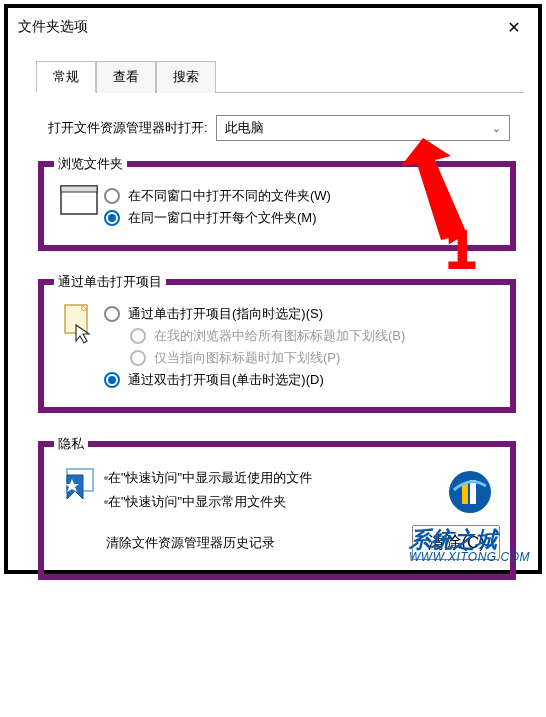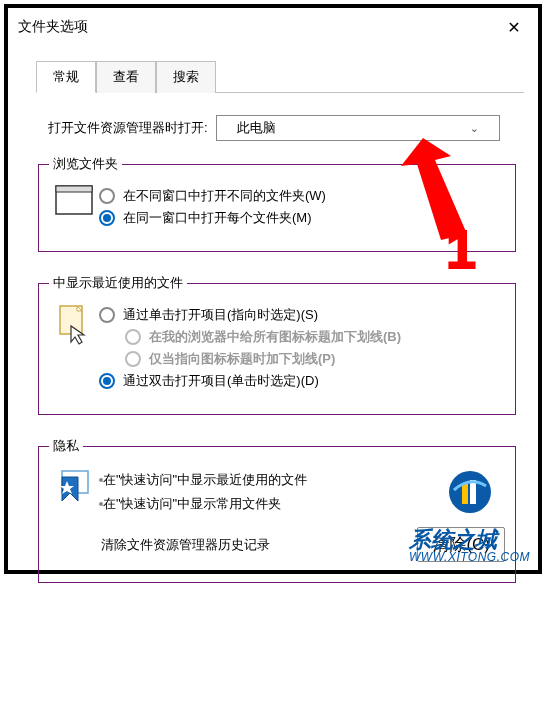--- a/index.html
+++ b/index.html
@@ -69,28 +69,28 @@
     margin: 10px 0 14px 12px;
   }
   .row1 label { margin-right: 8px; }
   .select {
     flex: 1;
     border: 1px solid #888;
     height: 26px;
     display: flex;
     align-items: center;
     justify-content: space-between;
-    padding: 0 20px;
-    margin-right: 20px;
+    padding: 0 8px;
+    margin-right: 10px;
   }
   .select .chev { font-size: 11px; color: #555; }
   fieldset.group {
-    border: 1px solid #701a75;
+    border: 6px solid #701a75;
     margin: 0 4px 22px 2px;
-    padding: 10px 10px 20px 10px;
+    padding: 10px 10px 14px 10px;
     position: relative;
   }
   fieldset.group > legend {
     padding: 0 4px;
     font-size: 13px;
   }
   .groupbody { display: flex; align-items: flex-start; }
   .iconcell {
     width: 50px;
     display: flex;
@@ -105,21 +105,21 @@
     display: inline-flex; align-items: center; justify-content: center;
   }
   .radio { border: 2px solid #888; border-radius: 50%; }
   .radio.selected { border-color: #0067c0; }
   .radio.selected::after {
     content: ""; width: 8px; height: 8px; border-radius: 50%; background: #0067c0;
   }
   .radio.disabled { border-color: #bbb; }
   .check { border: 2px solid #888; border-radius: 2px; }
   .disabled-text { color: #9a9a9a; }
-  .sub { margin-left: 26px; font-weight: bold; }
+  .sub { margin-left: 26px; }
   .privacy-row { margin: 6px 0 6px 0; display:flex; align-items:center;}
   .clearrow {
     display: flex;
     align-items: center;
     justify-content: space-between;
     margin-top: 14px;
     margin-left: 2px;
   }
   .btn {
     border: 1px solid #888;
@@ -212,21 +212,21 @@
           </div>
           <div class="opt">
             <span class="radio selected"></span>
             <span>在同一窗口中打开每个文件夹(M)</span>
           </div>
         </div>
       </div>
     </fieldset>
 
     <fieldset class="group">
-      <legend>中显示最近使用的文件</legend>
+      <legend>通过单击打开项目</legend>
       <div class="groupbody">
         <div class="iconcell">
           <svg width="34" height="42" viewBox="0 0 34 42">
             <rect x="3" y="2" width="22" height="28" fill="#fff6da" stroke="#caa94a" stroke-width="1.5"></rect>
             <polygon points="20,2 25,7 20,7" fill="#fff" stroke="#caa94a" stroke-width="1"></polygon>
             <polygon points="14,22 14,38 18,33 22,40 25,38 21,31 27,31" fill="#fff" stroke="#333" stroke-width="1.2"></polygon>
           </svg>
         </div>
         <div class="opts">
           <div class="opt">

